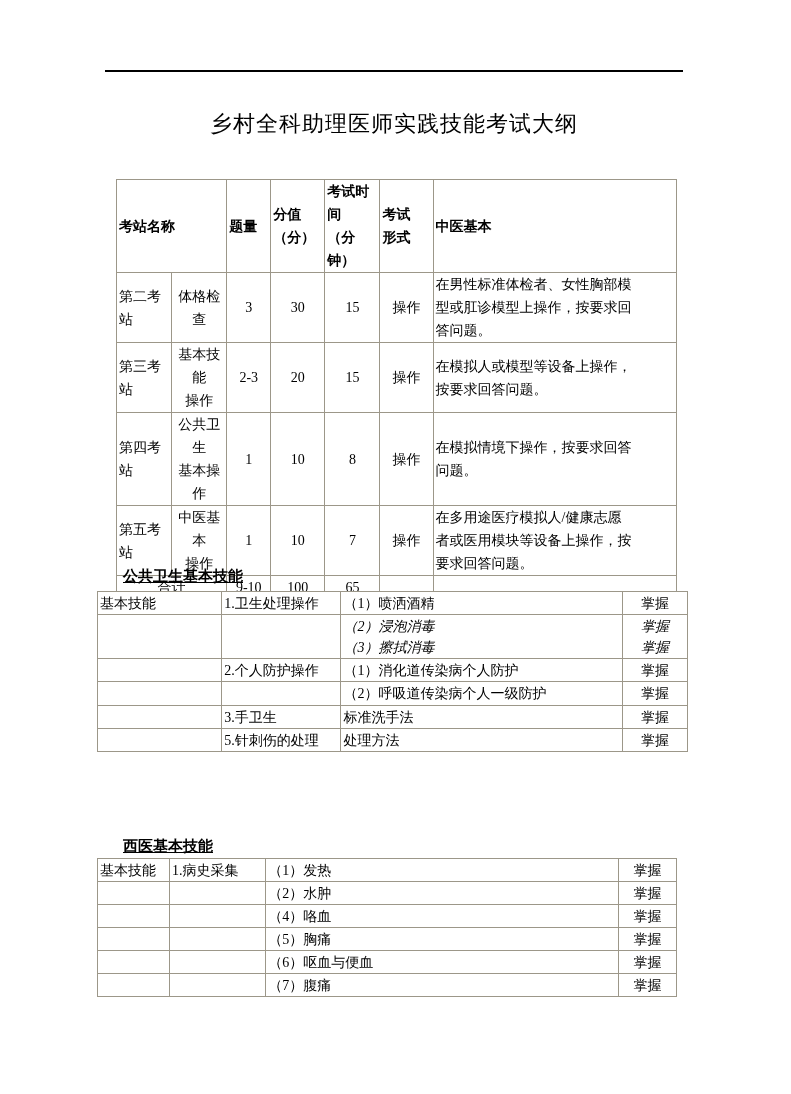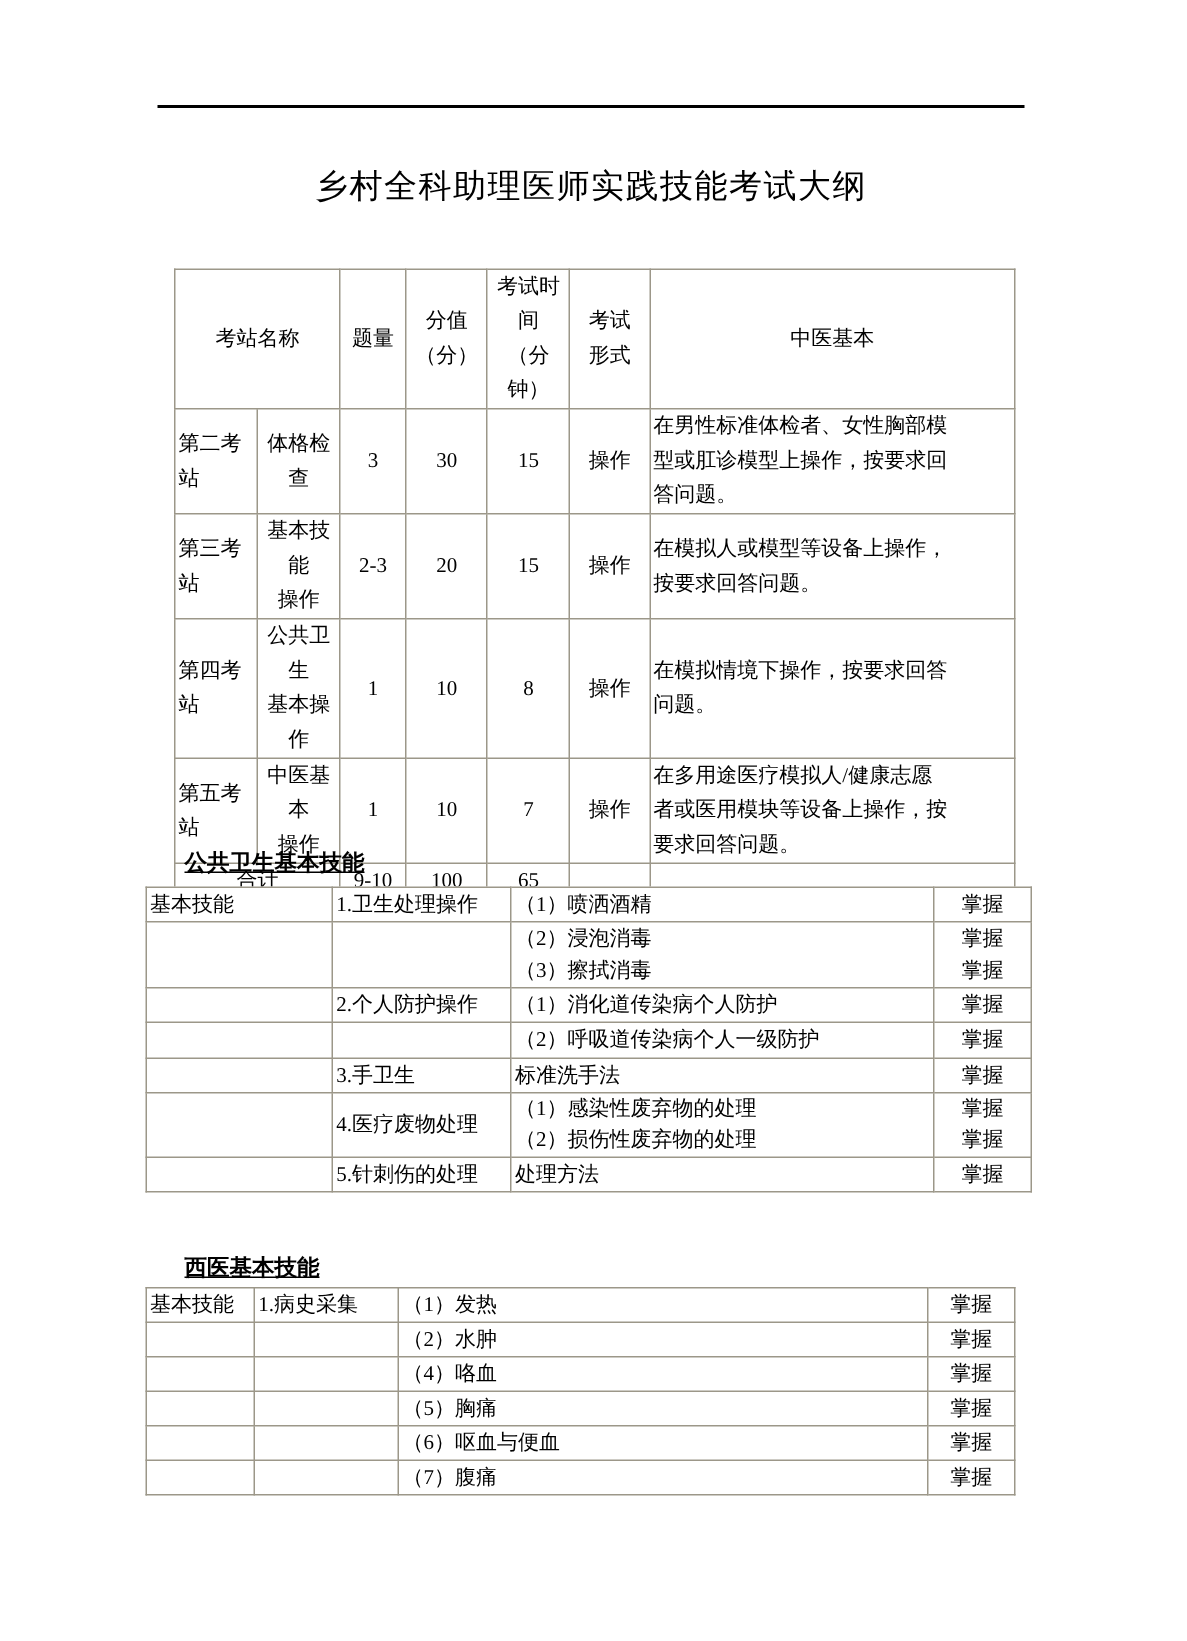--- a/index.html
+++ b/index.html
@@ -13,37 +13,37 @@
     position:absolute; left:105px; top:97px; width:578px;
     text-align:center; font-size:22px; font-weight:normal; letter-spacing:1px; line-height:30px;margin-top:12px;
   }
   table { border-collapse:collapse; table-layout:fixed; position:absolute; background:#fff; }
   td {
     border:1px solid #9c9789; font-size:14px; line-height:23px;
     padding:0 2px; overflow:hidden; vertical-align:middle;
     word-break:break-all;
   }
   .exam-table { left:116px; top:179px; width:561px; }
-  .exam-table td.hd { font-weight:normal; text-align:center; }
+  .exam-table td.hd { font-weight:bold; }
   .c { text-align:center; }
   .l { text-align:left; }
   .skills td { line-height:21px; }
   .ph-table { left:97px; top:591px; width:591px; }
   .wm-table { left:97px; top:858px; width:580px; }
   .section-heading {
     position:absolute; left:123px; font-size:15px; font-weight:bold;
     text-decoration:underline; line-height:20px;
   }
   .heading-ph { top:566px; }
   .heading-wm { top:836px; }
   .notes-cell { line-height:20px; padding:2px 3px; }
   
   .rh46 { height:46px; } .rh23 { height:23px; } .rh69 { height:69px; }
   .rh45 { height:45px; } .rh70 { height:70px; } .rh22 { height:22px; }
-  .rh40 { height:40px; } .rh44 { height:44px; } .rh43 { height:43px; }
+  .rh40 { height:40px; } .rh44 { height:44px;font-style:italic; } .rh43 { height:43px; }
   .rh24 { height:24px; }
 </style>
 </head>
 <body>
 
 <div class="page">
 
   <div class="top-rule"></div>
 
   <div class="doc-title">乡村全科助理医师实践技能考试大纲</div>
@@ -215,32 +215,20 @@
     <tr class="rh23">
       <td class="l"></td>
       <td class="l">3.手卫生</td>
       <td class="l">
             <div>标准洗手法</div>
           </td>
       <td class="c">
             <div>掌握</div>
           </td>
     </tr>
-    <tr class="rh43">
-      <td class="l"></td>
-      <td class="l">4.医疗废物处理</td>
-      <td class="l">
-            <div>（1）感染性废弃物的处理</div>
-            <div>（2）损伤性废弃物的处理</div>
-          </td>
-      <td class="c">
-            <div>掌握</div>
-            <div>掌握</div>
-          </td>
-    </tr>
     <tr class="rh23">
       <td class="l"></td>
       <td class="l">5.针刺伤的处理</td>
       <td class="l">
             <div>处理方法</div>
           </td>
       <td class="c">
             <div>掌握</div>
           </td>
     </tr>

